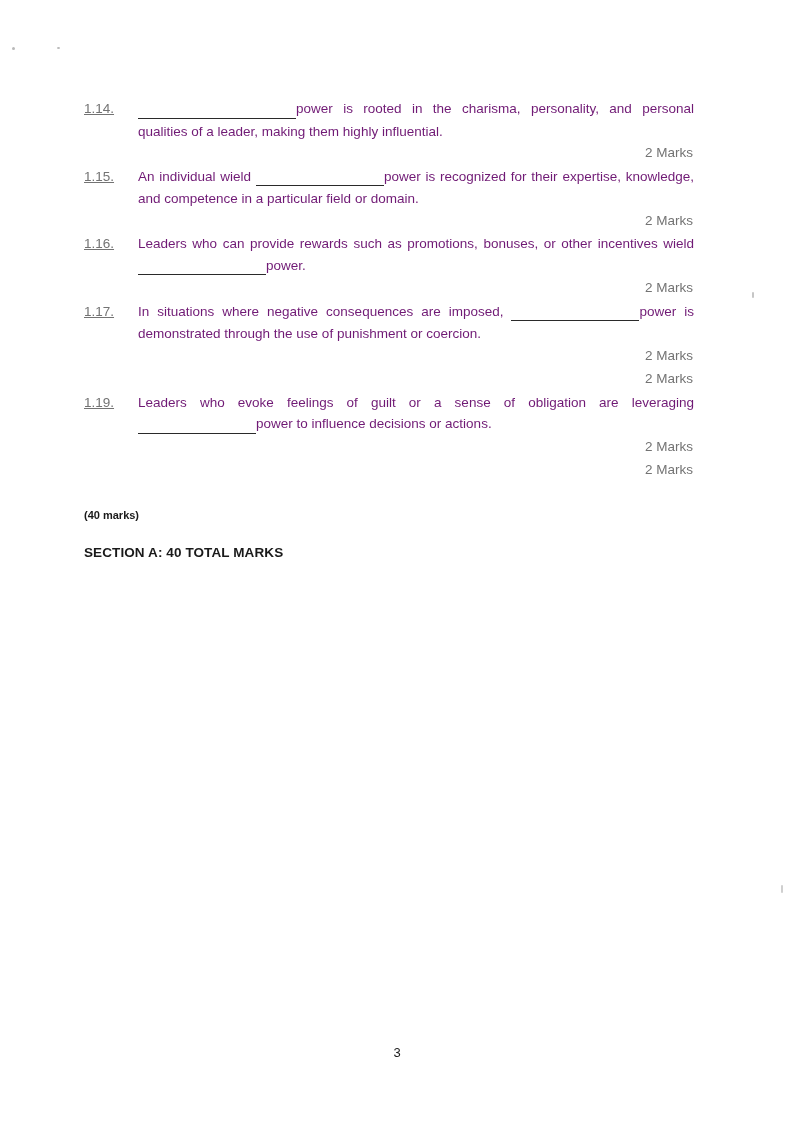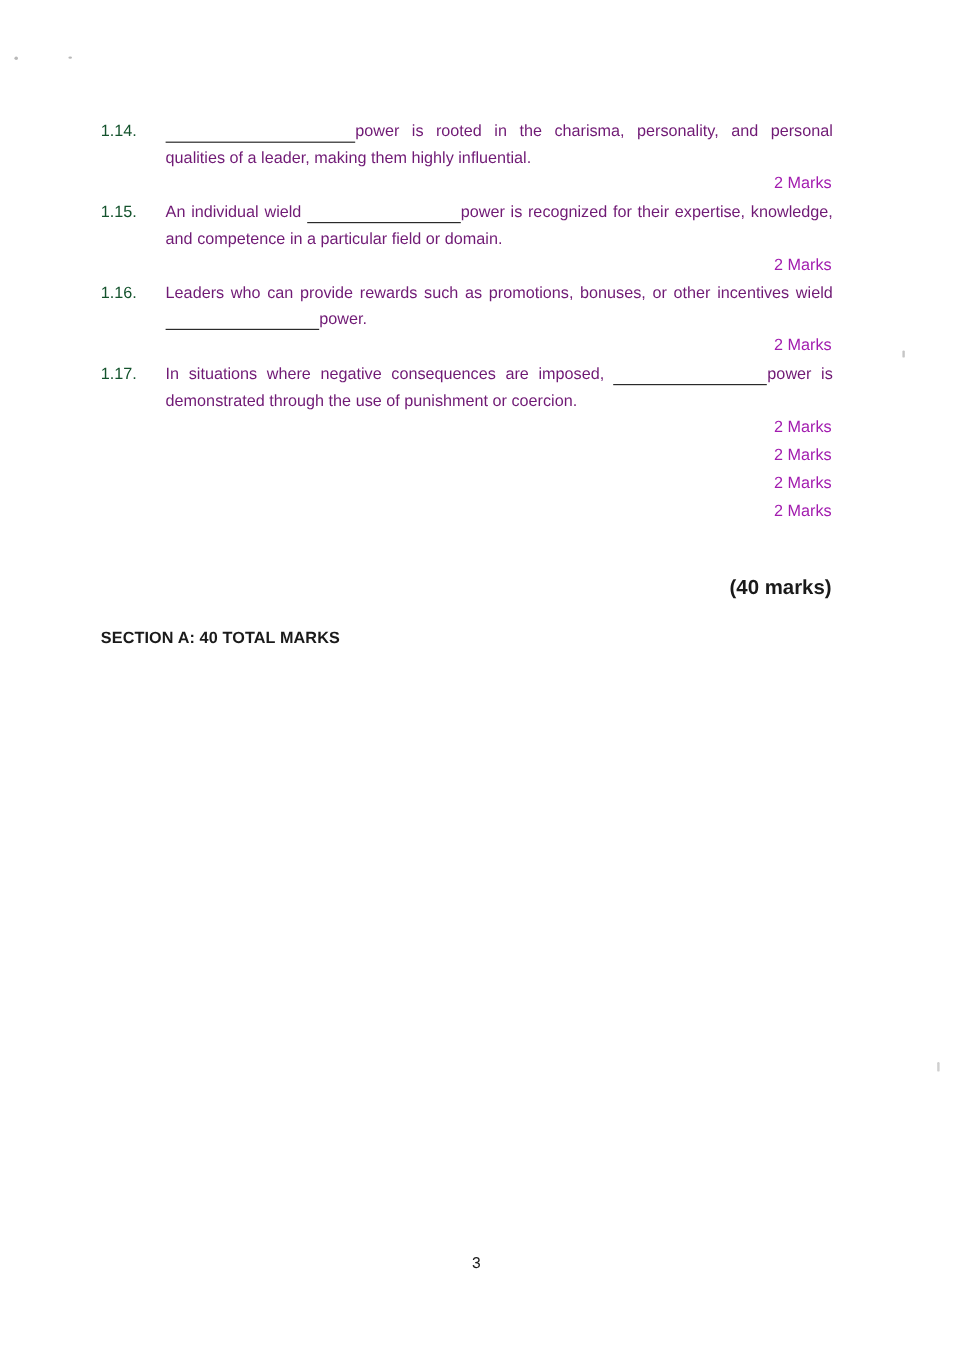--- a/index.html
+++ b/index.html
@@ -41,21 +41,22 @@
   .qrow {
     display: flex;
     align-items: flex-start;
     margin-bottom: 0;
   }
   .qnum {
     width: 54px;
     flex: 0 0 54px;
     font-size: 13.5px;
     line-height: 21.5px;
-    color: #14532d;
+    color: #737373;
+    text-decoration: underline;
   }
   .qtext {
     flex: 1 1 auto;
     font-size: 13.5px;
     line-height: 21.5px;
     text-align: justify;
     text-justify: inter-word;
     color: #701a75;
   }
 
@@ -70,28 +71,28 @@
   .b-mid   { width: 128px; }
   .b-short { width: 118px; }
 
   .marks {
     text-align: right;
     font-size: 13.5px;
     line-height: 21.5px;
     margin-top: 0;
     margin-bottom: 2px;
     padding-right: 1px;
-    color: #a21caf;
+    color: #737373;
   }
 
   .total-marks {
-    text-align: right;
-    font-size: 17px;
+    text-align: left;
+    font-size: 11px;
     font-weight: bold;
-    margin-top: 43px;
+    margin-top: 28px;
     padding-right: 1px;
   }
   .section-total {
     text-align: left;
     font-size: 13.5px;
     font-weight: bold;
     margin-top: 24px;
     padding-right: 1px;
     letter-spacing: 0.1px;
   }
@@ -132,20 +133,24 @@
         <div class="qnum">1.16.</div>
         <div class="qtext"><span>Leaders who can provide rewards such as promotions, bonuses, or other incentives wield </span><span class="blank b-mid">&nbsp;</span><span>power.</span></div>
       </div>
       <div class="marks">2 Marks</div>
       <div class="qrow">
         <div class="qnum">1.17.</div>
         <div class="qtext"><span>In situations where negative consequences are imposed, </span><span class="blank b-mid">&nbsp;</span><span>power is demonstrated through the use of punishment or coercion.</span></div>
       </div>
       <div class="marks">2 Marks</div>
       <div class="marks">2 Marks</div>
+      <div class="qrow">
+        <div class="qnum">1.19.</div>
+        <div class="qtext"><span>Leaders who evoke feelings of guilt or a sense of obligation are leveraging </span><span class="blank b-short">&nbsp;</span><span>power to influence decisions or actions.</span></div>
+      </div>
       <div class="marks">2 Marks</div>
       <div class="marks">2 Marks</div>
       <div class="total-marks">(40 marks)</div>
       <div class="section-total">SECTION A: 40 TOTAL MARKS</div>
     </div>
 
   <div class="page-number">3</div>
 
 </div>
 

